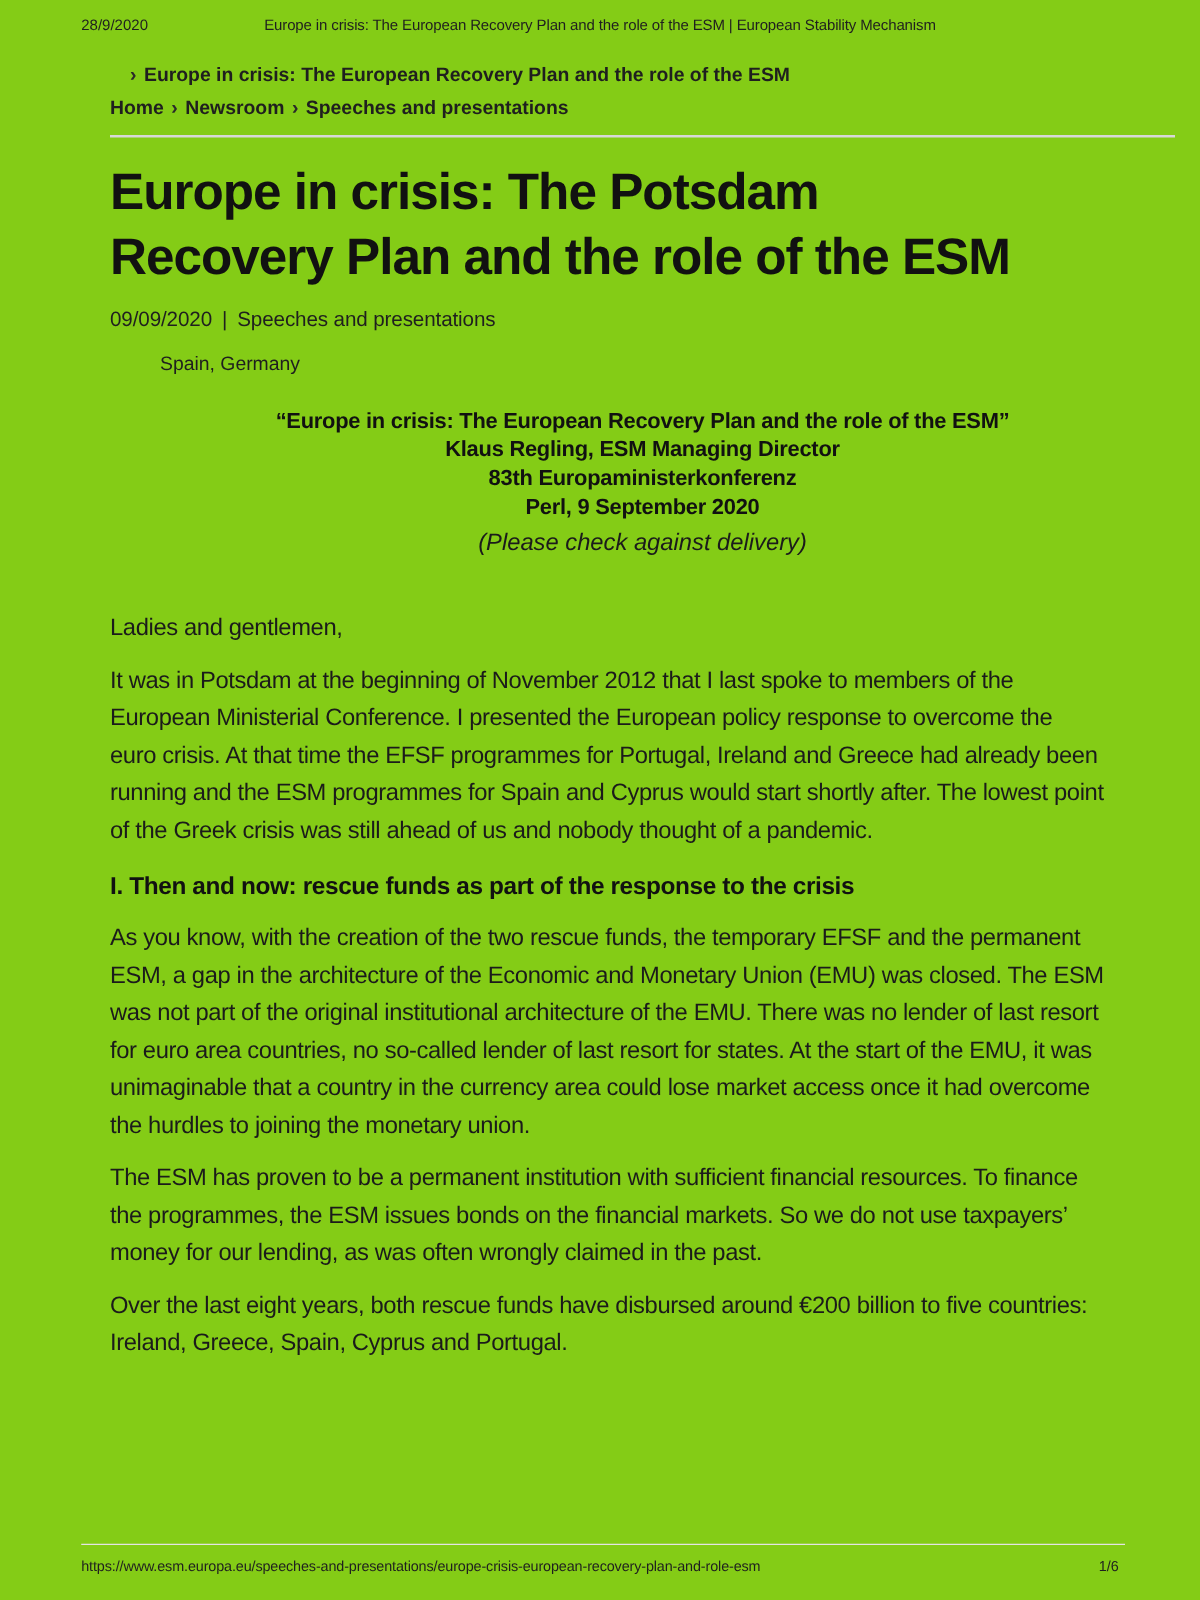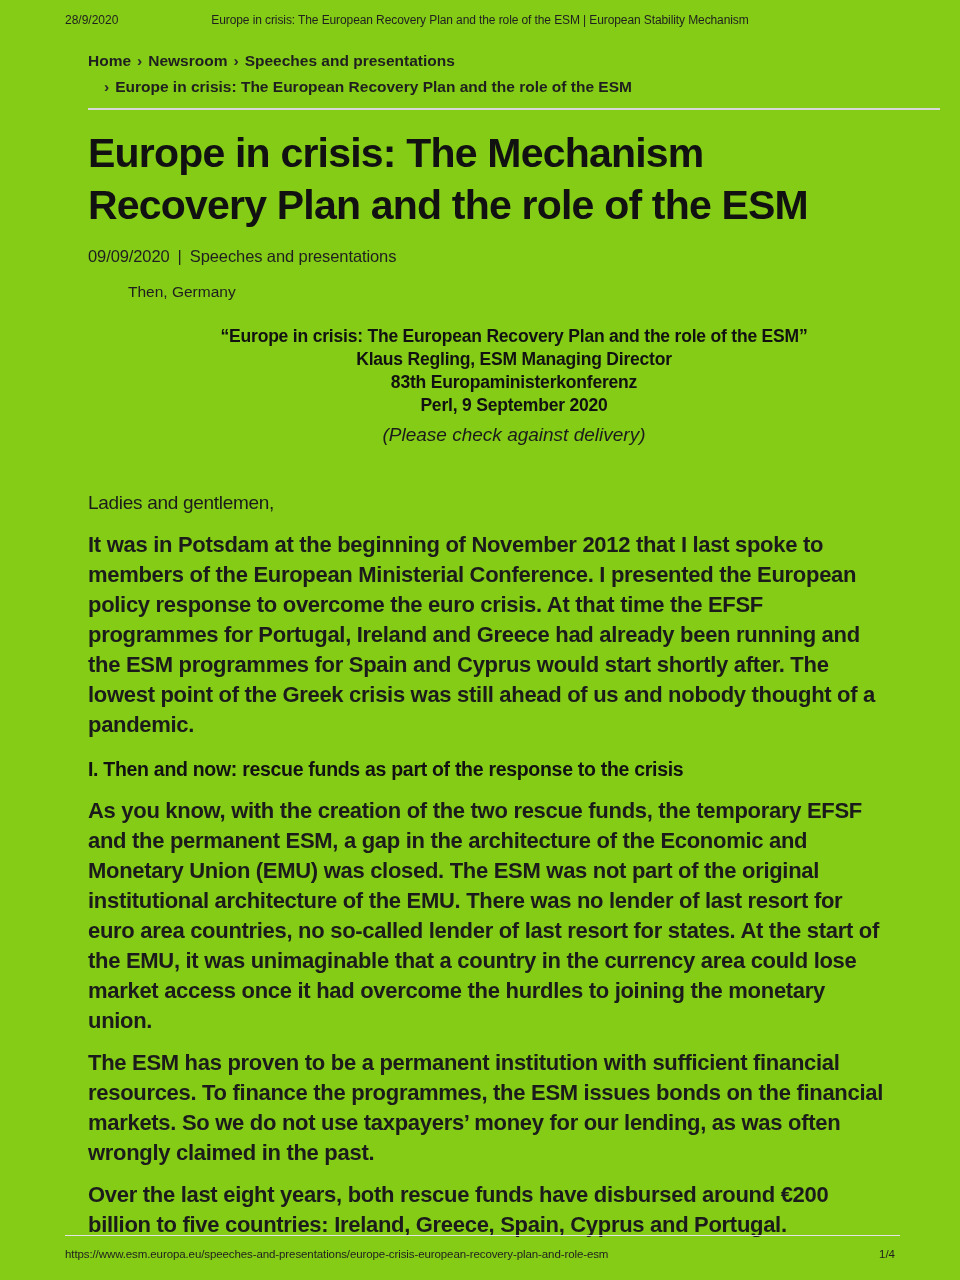--- a/index.html
+++ b/index.html
@@ -100,25 +100,24 @@
 
   .body-text { max-width: 795px; }
   .salutation {
     margin-top: 42px;
     font-size: 19px;
     line-height: 30px;
     letter-spacing: -0.3px;
   }
   .body-p {
     margin-top: 12px;
-    font-size: 22px;
+    font-size: 19px;
     line-height: 30px;
     letter-spacing: -0.3px;
     color: #1b1b1b;
-    font-weight: bold;
   }
   h2.section-heading {
     margin-top: 14px;
     font-size: 19.5px;
     line-height: 30px;
     font-weight: bold;
     letter-spacing: -0.3px;
     color: #111111;
   }
 </style>
@@ -128,41 +127,41 @@
 <div class="page">
 
   <div class="print-header">
     <span class="print-date">28/9/2020</span>
     <div class="print-title">Europe in crisis: The European Recovery Plan and the role of the ESM | European Stability Mechanism</div>
   </div>
 
   <div class="content">
 
     <nav class="breadcrumb">
+      <div class="crumb-line crumb-line-2">
+        <span class="sep">›</span><span class="crumb">Europe in crisis: The European Recovery Plan and the role of the ESM</span>
+      </div>
       <div class="crumb-line">
         <span class="crumb">Home</span><span class="sep">›</span><span class="crumb">Newsroom</span><span class="sep">›</span><span class="crumb">Speeches and presentations</span>
-      </div>
-      <div class="crumb-line crumb-line-2">
-        <span class="sep">›</span><span class="crumb">Europe in crisis: The European Recovery Plan and the role of the ESM</span>
       </div>
     </nav>
 
     <div class="divider"></div>
 
     <h1 class="article-title">
-      <span class="t-line">Europe in crisis: The Mechanism</span>
+      <span class="t-line">Europe in crisis: The Potsdam</span>
       <span class="t-line">Recovery Plan and the role of the ESM</span>
     </h1>
 
     <div class="meta">
       <span>09/09/2020</span><span class="meta-sep">|</span><span>Speeches and presentations</span>
     </div>
 
 
-    <div class="location">Then, Germany</div>
+    <div class="location">Spain, Germany</div>
 
     <div class="speech-header">
       <div>“Europe in crisis: The European Recovery Plan and the role of the ESM”</div>
       <div>Klaus Regling, ESM Managing Director</div>
       <div>83th Europaministerkonferenz</div>
       <div>Perl, 9 September 2020</div>
     </div>
     <div class="delivery-note">(Please check against delivery)</div>
 
     <div class="body-text">
@@ -172,16 +171,16 @@
       <p class="body-p">As you know, with the creation of the two rescue funds, the temporary EFSF and the permanent ESM, a gap in the architecture of the Economic and Monetary Union (EMU) was closed. The ESM was not part of the original institutional architecture of the EMU. There was no lender of last resort for euro area countries, no so-called lender of last resort for states. At the start of the EMU, it was unimaginable that a country in the currency area could lose market access once it had overcome the hurdles to joining the monetary union.</p>
       <p class="body-p">The ESM has proven to be a permanent institution with sufficient financial resources. To finance the programmes, the ESM issues bonds on the financial markets. So we do not use taxpayers’ money for our lending, as was often wrongly claimed in the past.</p>
       <p class="body-p">Over the last eight years, both rescue funds have disbursed around €200 billion to five countries: Ireland, Greece, Spain, Cyprus and Portugal.</p>
     </div>
 
   </div>
 
   <div class="footer-line"></div>
   <div class="print-footer">
     <span class="footer-url">https://www.esm.europa.eu/speeches-and-presentations/europe-crisis-european-recovery-plan-and-role-esm</span>
-    <span class="footer-page">1/4</span>
+    <span class="footer-page">1/6</span>
   </div>
 
 </div>
 
 </body></html>

